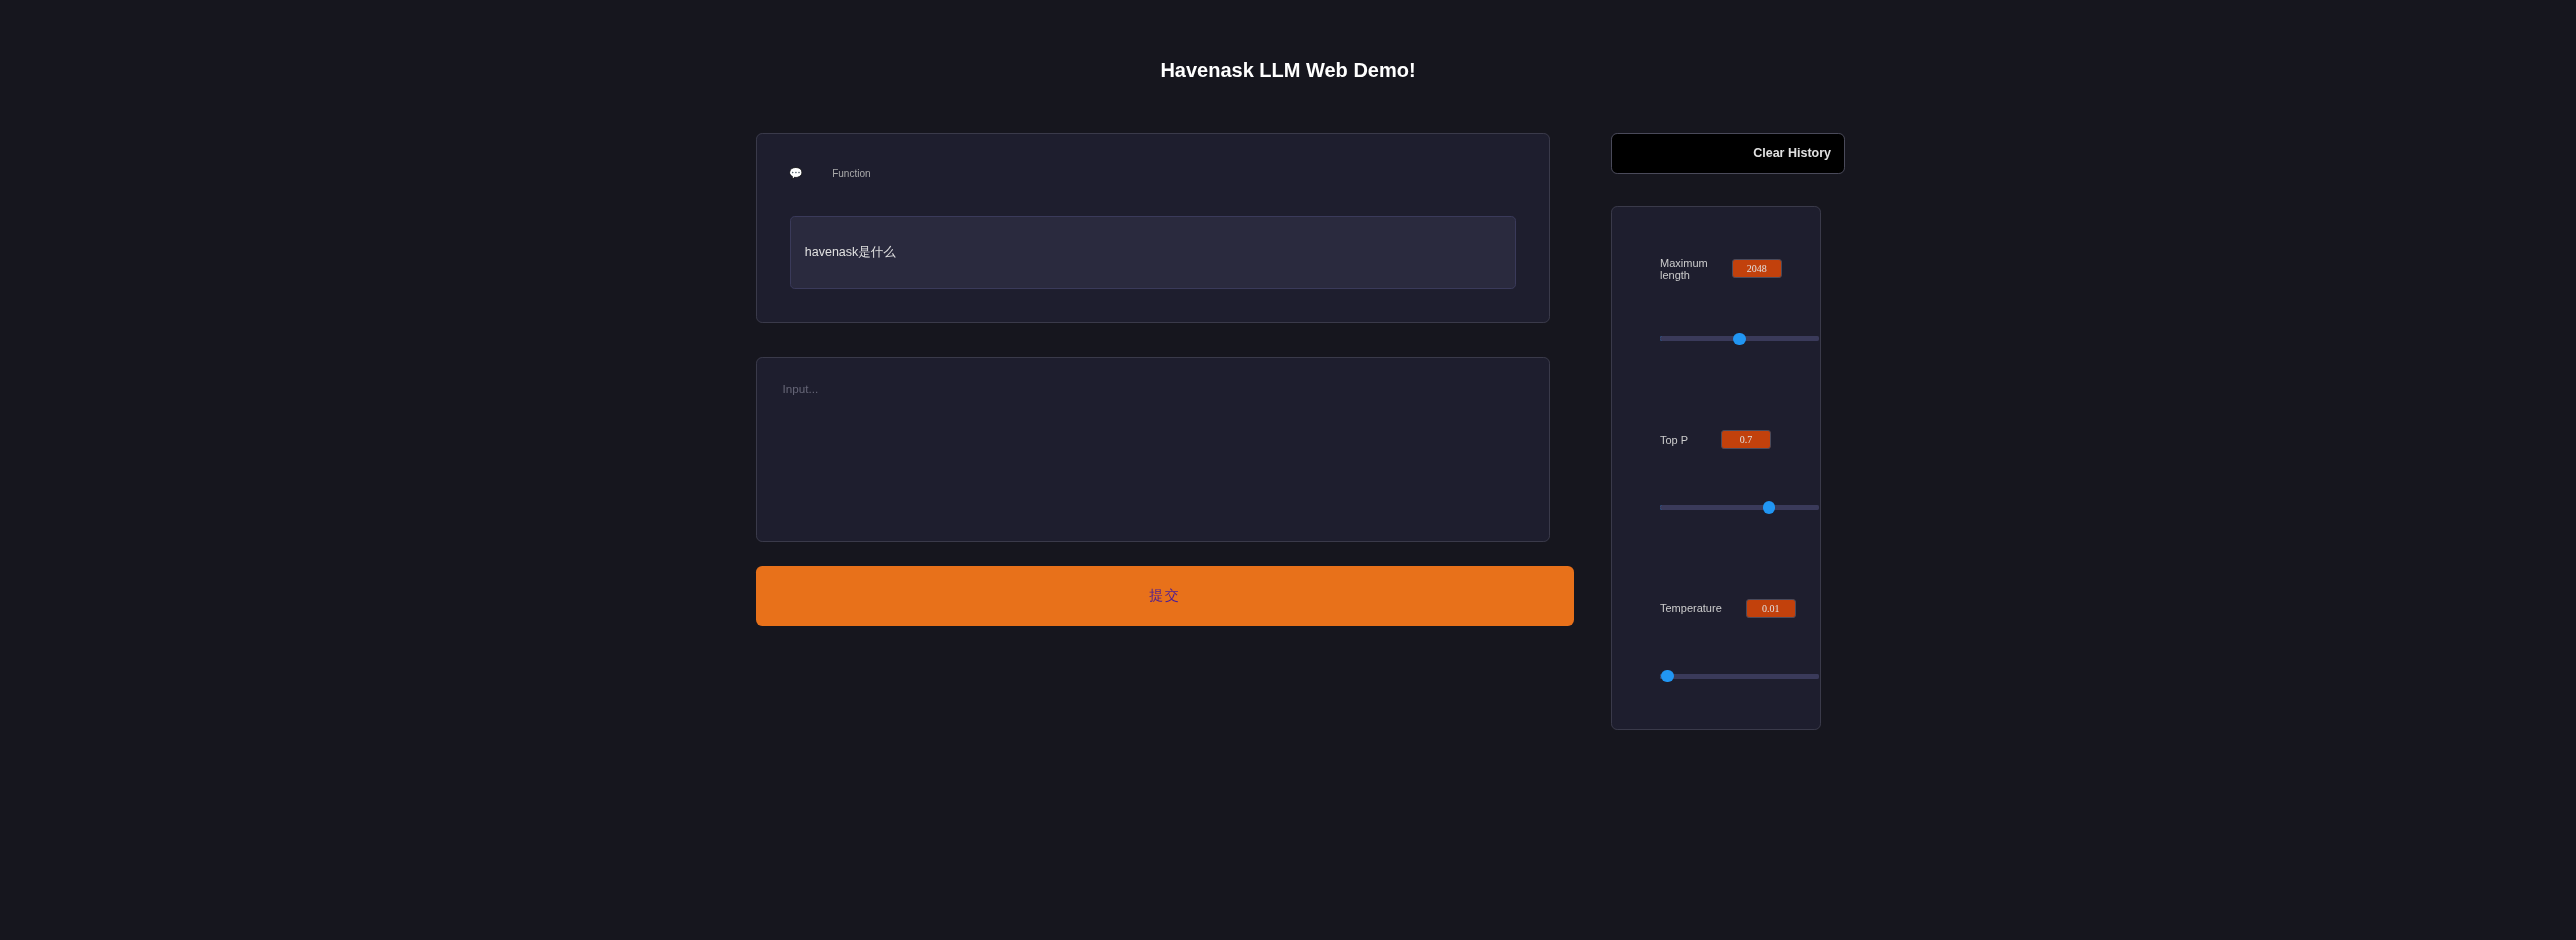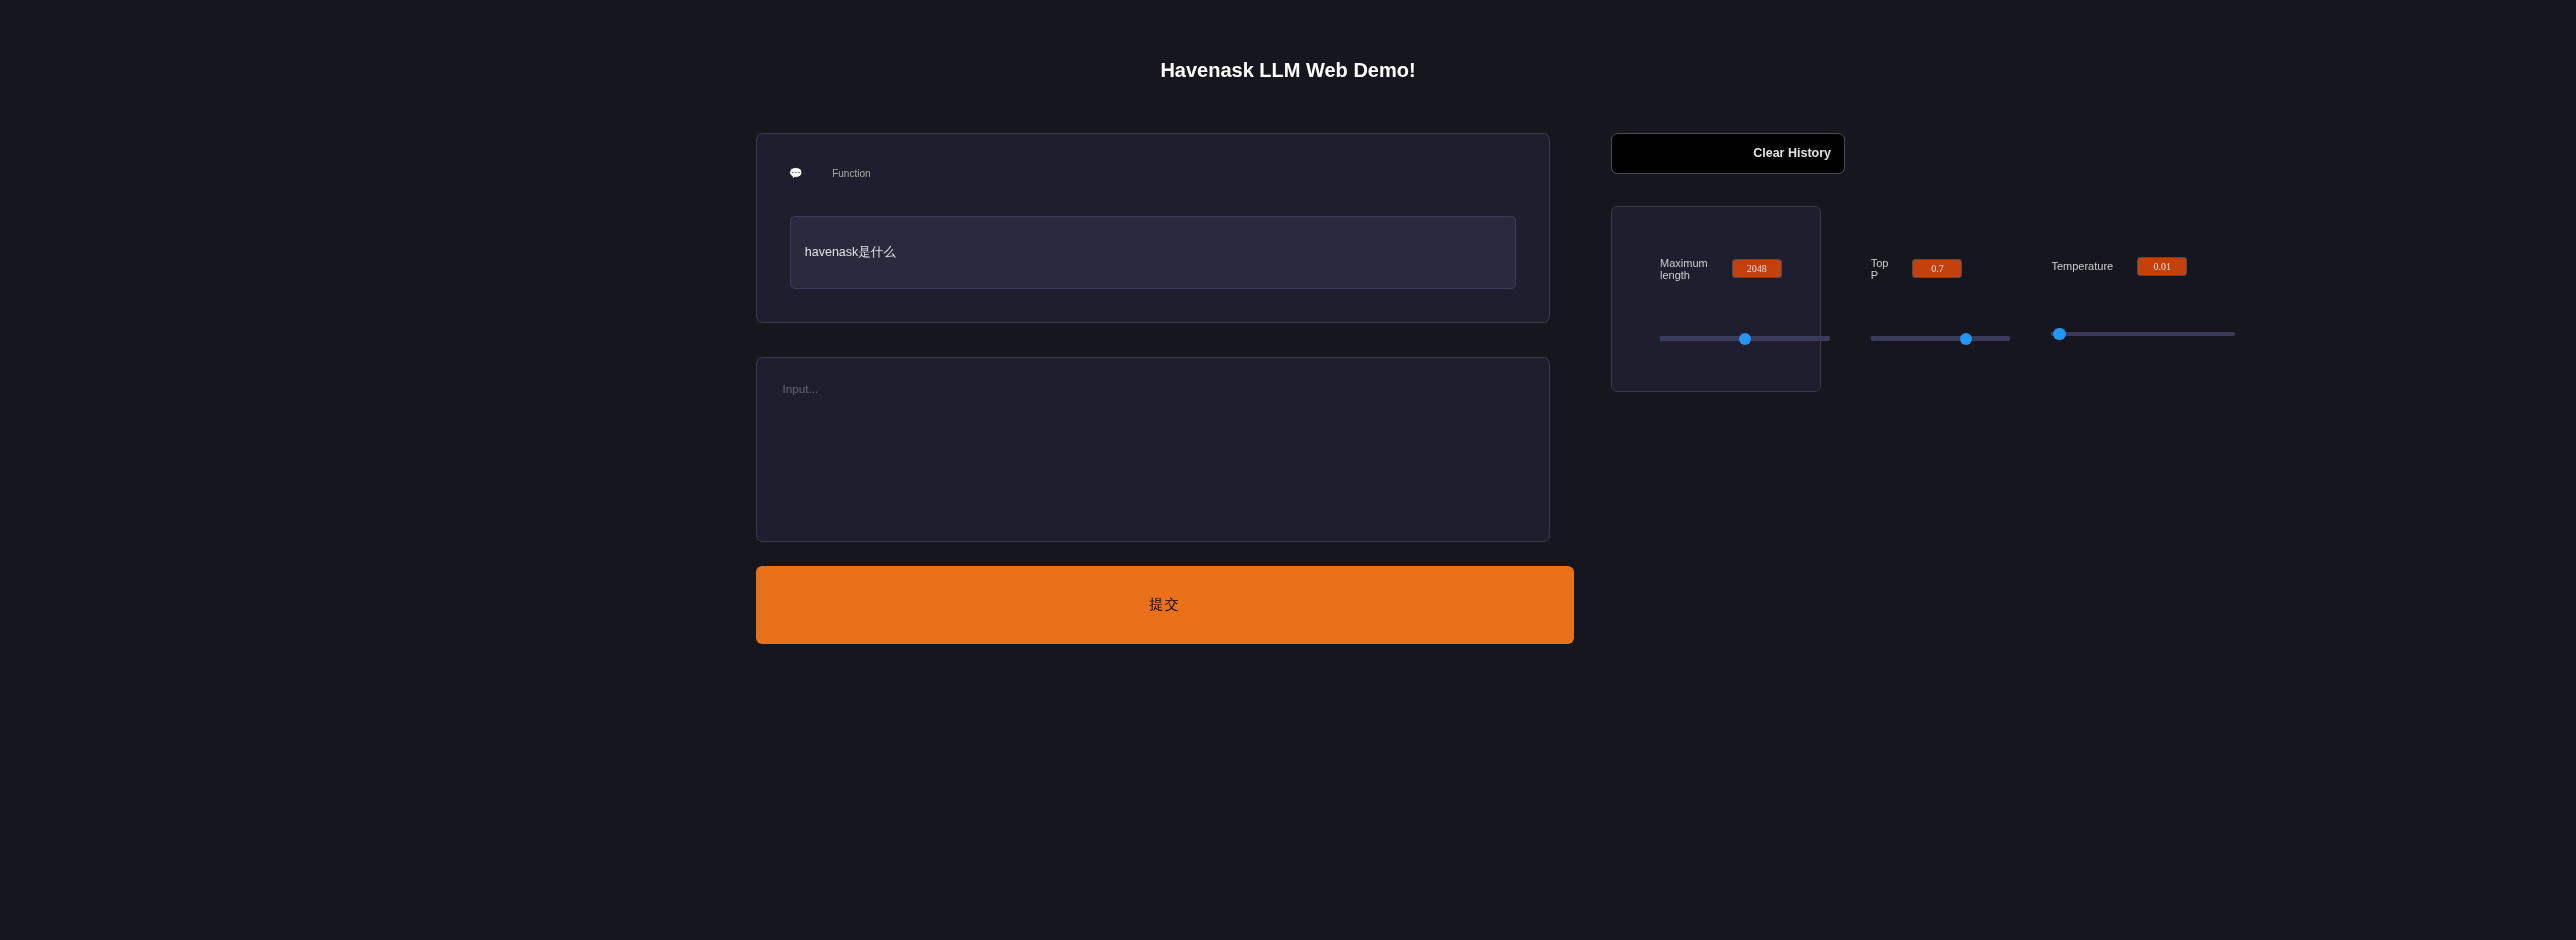--- a/index.html
+++ b/index.html
@@ -111,24 +111,24 @@
     }
 
     .input-textarea::placeholder {
       color: #666677;
     }
 
     .submit-button {
       width: 100%;
       background: #e8711a;
       border: none;
-      color: #000000;
+      color: #4c1d95;
       font-size: 14px;
       font-weight: 500;
-      padding: 30px;
+      padding: 21px;
       cursor: pointer;
       border-radius: 6.2px;
       margin-top: 3.1px;
       letter-spacing: 1.6px;
     }
 
     .right-panel {
       width: 234px;
       display: flex;
       flex-direction: column;
@@ -148,21 +148,21 @@
       text-align: right;
       width: 100%;
     }
 
     .controls-section {
       background: #1e1e2e;
       border: 0.8px solid #3a3a4a;
       border-radius: 6.2px;
       padding: 14px 12.5px;
       display: flex;
-      flex-direction: row;
+      flex-direction: column;
       gap: 17px;
     }
 
     .control-item {
       display: flex;
       flex-direction: column;
       gap: 7.8px;
     }
 
     .control-header {

